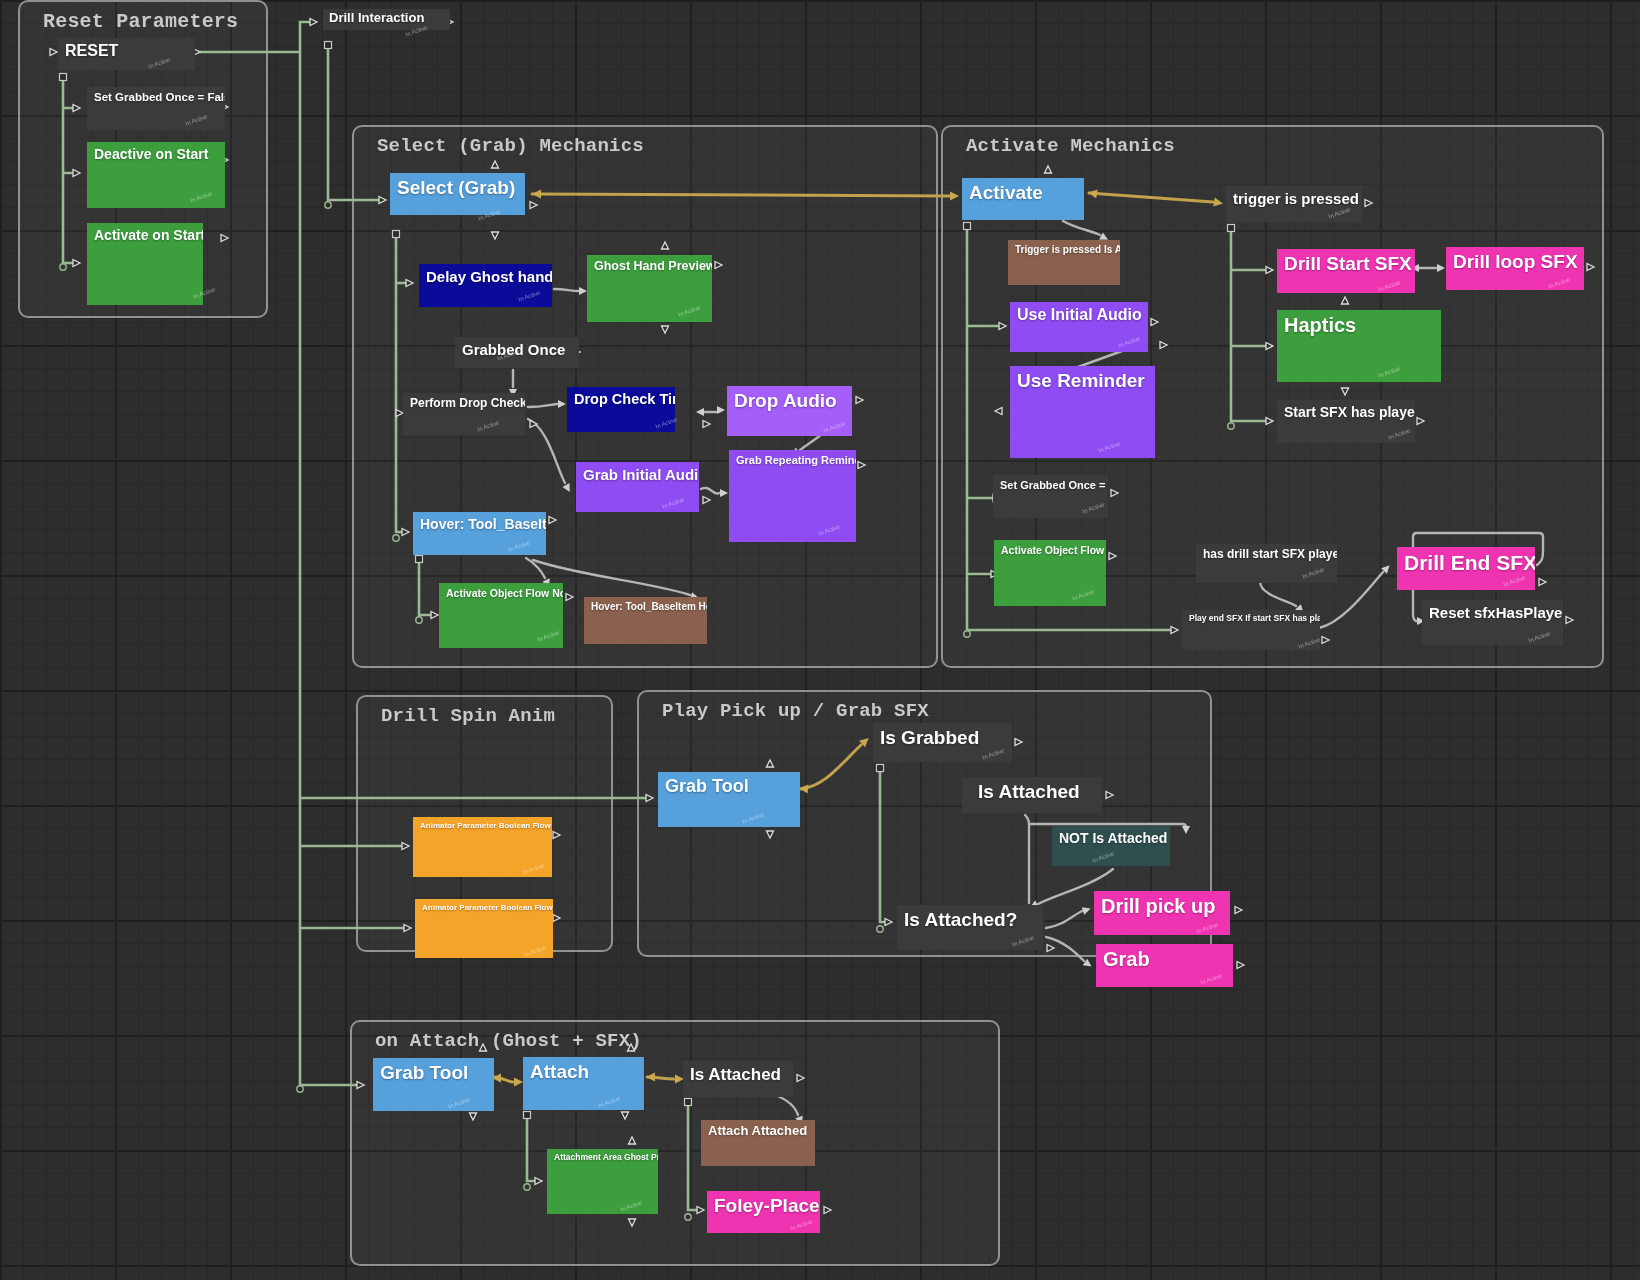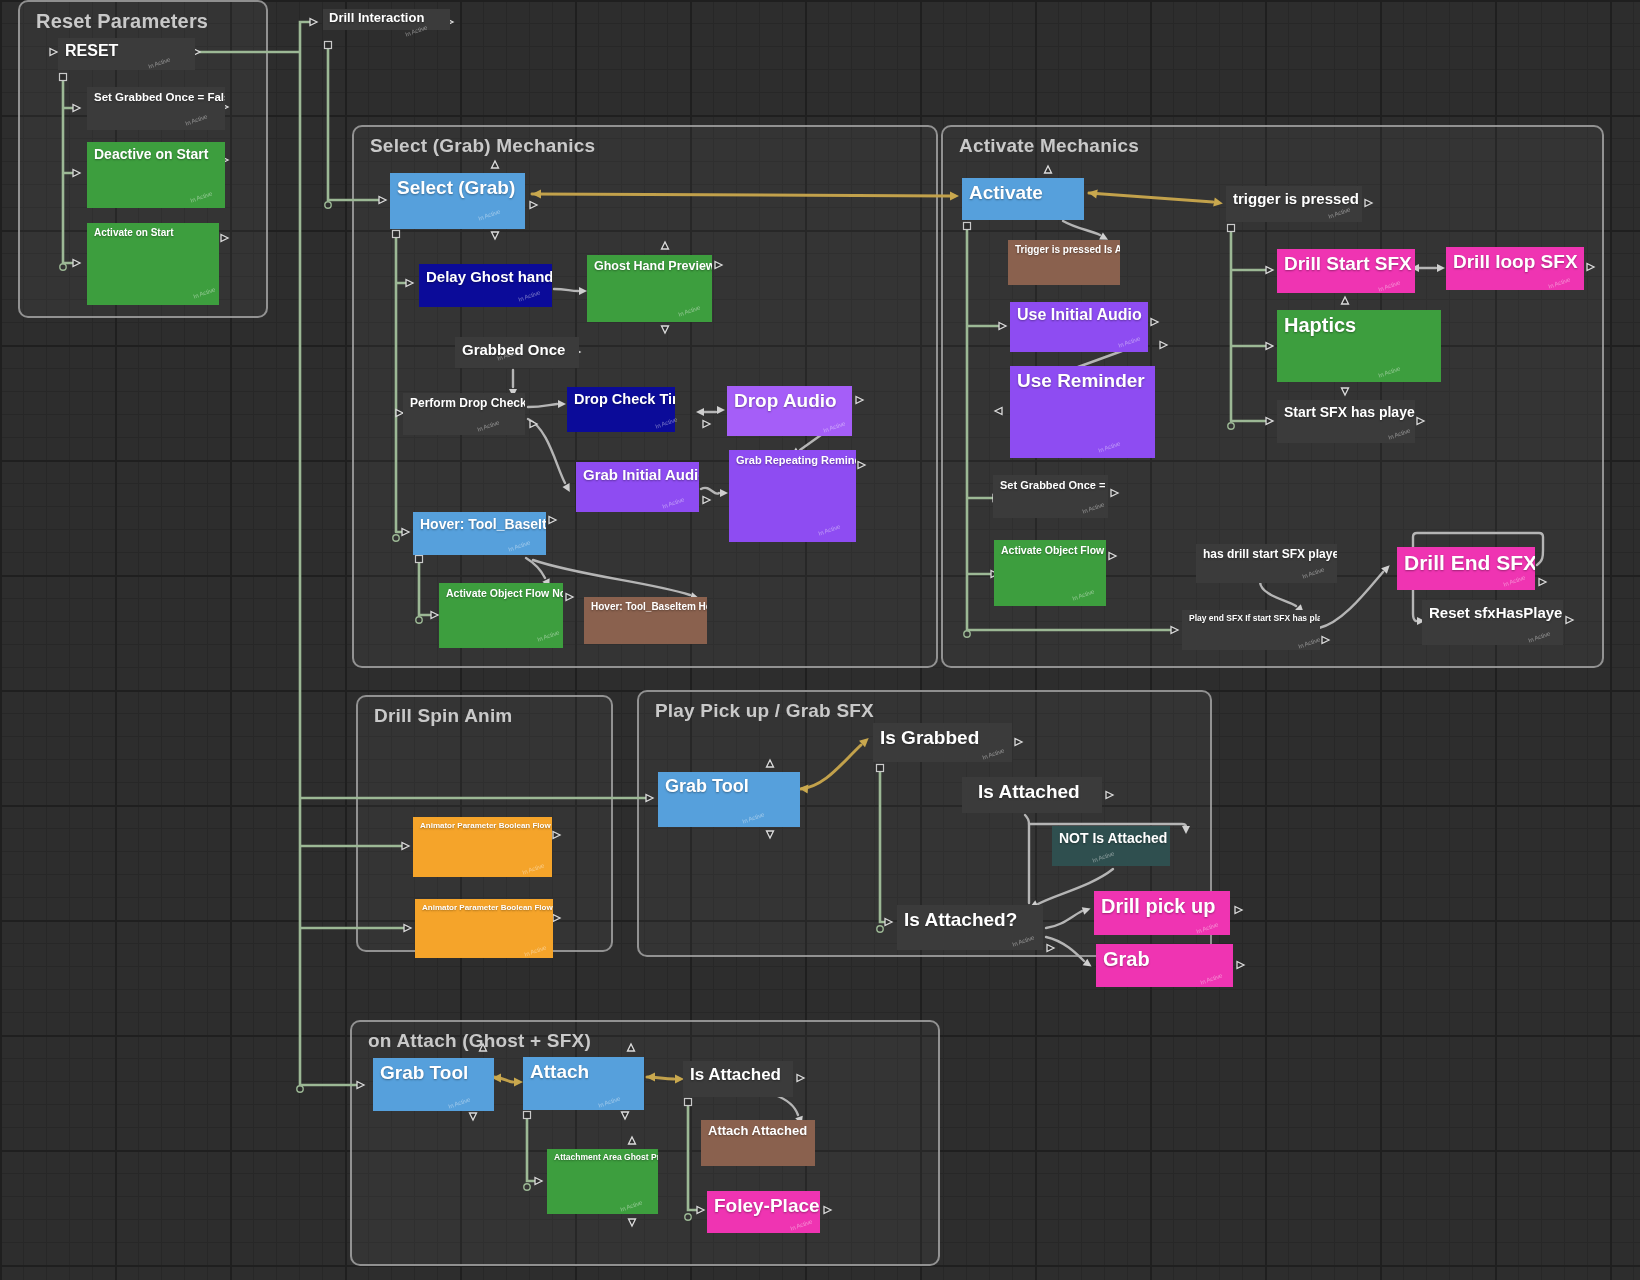--- a/index.html
+++ b/index.html
@@ -14,22 +14,22 @@
     background-size:115px 115px,115px 115px,23px 23px,23px 23px;
     font-family:"Liberation Sans", sans-serif;
   }
   .group{
     position:absolute;box-sizing:border-box;
     background:rgba(150,150,150,0.07);
     border:2.5px solid rgba(170,170,170,0.8);
     border-radius:10px;z-index:0;
   }
   .group .gtitle{
-    display:block;padding:8px 16px;font-size:19px;font-weight:bold;
-    color:#c9c9c9;letter-spacing:0.2px;
+    display:block;padding:8px 23px;font-size:19px;font-weight:bold;
+    color:#c9c9c9;letter-spacing:0.2px;font-family:Liberation Mono, monospace;
   }
   .node{
     position:absolute;box-sizing:border-box;z-index:2;
     color:#ffffff;font-weight:bold;padding:4px 7px;
     line-height:1.15;overflow:hidden;white-space:nowrap;
     text-shadow:0 1px 2px rgba(0,0,0,0.35);
   }
   .dark{background:#3b3b3b;}
   .blue{background:#56a0dc;}
   .navy{background:#0b0b99;}
@@ -60,21 +60,21 @@
   </div>
   <div class="group" style="left:941px;top:125px;width:663px;height:543px">
     <span class="gtitle">Activate Mechanics</span>
   </div>
   <div class="group" style="left:637px;top:690px;width:575px;height:267px">
     <span class="gtitle">Play Pick up / Grab SFX</span>
   </div>
   <div class="group" style="left:356px;top:695px;width:257px;height:257px">
     <span class="gtitle">Drill Spin Anim</span>
   </div>
-  <div class="group" style="left:350px;top:1020px;width:590px;height:246px">
+  <div class="group" style="left:350px;top:1020px;width:650px;height:246px">
     <span class="gtitle">on Attach (Ghost + SFX)</span>
   </div>
 
   <svg id="wires" width="1640" height="1280" viewBox="0 0 1640 1280">
     <defs>
       <path id="tri-i" d="M0,-3.5 L7,0 L0,3.5 Z" fill="#2e2e2e" stroke="#dcdcdc" stroke-width="1.3"></path>
       <path id="tri-f" d="M0,-4 L8,0 L0,4 Z" fill="#cfcfcf"></path>
       <path id="tri-g" d="M0,-4.5 L9,0 L0,4.5 Z" fill="#c9a84e"></path>
       <rect id="sq" x="-3.5" y="-3.5" width="7" height="7" fill="#2b2b2b" stroke="#c9c9c9" stroke-width="1.2"></rect>
       <circle id="circ" r="3.2" fill="none" stroke="#9cb895" stroke-width="1.4"></circle>
@@ -270,23 +270,23 @@
         <use href="#circ" x="880" y="929"></use>
         <use href="#circ" x="527" y="1187"></use>
       <use href="#circ" x="688" y="1217"></use>
     </g>
   </svg>
 
   <div class="node dark" style="left:58px;top:38px;width:137px;height:32px;font-size:16px">RESET</div>
   <div class="node dark" style="left:323px;top:9px;width:127px;height:21px;font-size:13px;padding:2px 6px">Drill Interaction</div>
   <div class="node dark" style="left:87px;top:87px;width:138px;height:43px;font-size:11.5px">Set Grabbed Once = False</div>
   <div class="node green" style="left:87px;top:142px;width:138px;height:66px;font-size:14px">Deactive on Start</div>
-  <div class="node green" style="left:87px;top:223px;width:132px;height:82px;font-size:10px">Activate on Start</div>
-
-  <div class="node blue" style="left:390px;top:173px;width:135px;height:56px;font-size:19px">Select (Grab)</div>
+  <div class="node green" style="left:87px;top:223px;width:116px;height:82px;font-size:14px">Activate on Start</div>
+
+  <div class="node blue" style="left:390px;top:173px;width:135px;height:42px;font-size:19px">Select (Grab)</div>
   <div class="node navy" style="left:419px;top:264px;width:133px;height:43px;font-size:15px">Delay Ghost hands</div>
   <div class="node green" style="left:587px;top:255px;width:125px;height:67px;font-size:12.5px">Ghost Hand Previews</div>
   <div class="node dark" style="left:455px;top:337px;width:124px;height:31px;font-size:15px">Grabbed Once</div>
   <div class="node dark" style="left:403px;top:393px;width:122px;height:42px;font-size:12px">Perform Drop Check?</div>
   <div class="node navy" style="left:567px;top:387px;width:108px;height:45px;font-size:14.5px">Drop Check Timer</div>
   <div class="node purple2" style="left:727px;top:386px;width:125px;height:50px;font-size:19px">Drop Audio</div>
   <div class="node purple" style="left:576px;top:462px;width:123px;height:50px;font-size:15px">Grab Initial Audio</div>
   <div class="node purple" style="left:729px;top:450px;width:127px;height:92px;font-size:11px">Grab Repeating Reminder</div>
   <div class="node blue" style="left:413px;top:512px;width:133px;height:43px;font-size:14px">Hover: Tool_BaseItem</div>
   <div class="node green" style="left:439px;top:583px;width:124px;height:65px;font-size:10.5px">Activate Object Flow Node</div>

